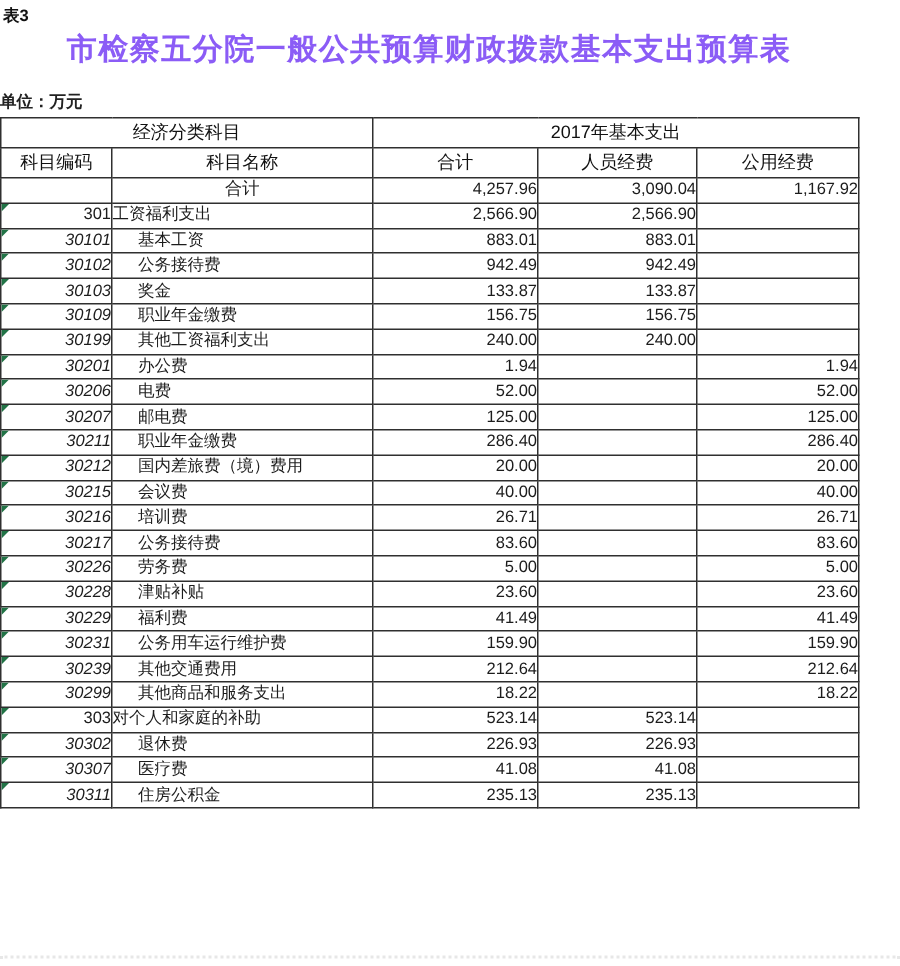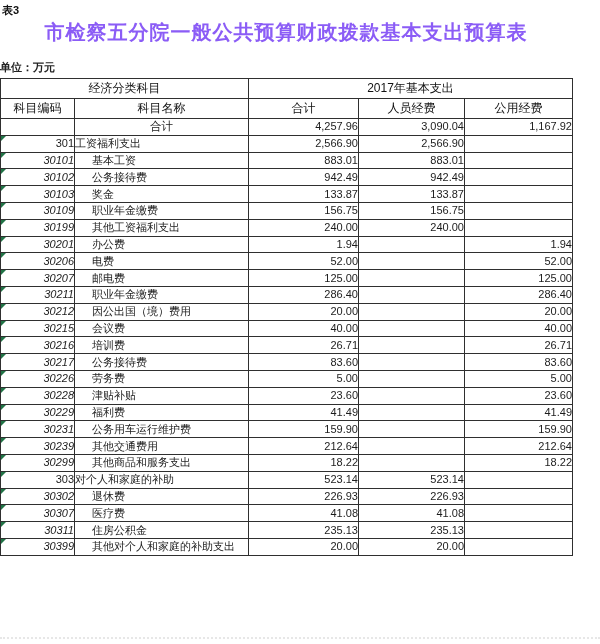--- a/index.html
+++ b/index.html
@@ -150,21 +150,21 @@
   </tr>
       <tr class="child">
     <td class="code">30211<span class="marker"></span></td>
     <td class="name">职业年金缴费</td>
     <td class="num">286.40</td>
     <td class="num"></td>
     <td class="num">286.40</td>
   </tr>
       <tr class="child">
     <td class="code">30212<span class="marker"></span></td>
-    <td class="name">因公出国（境）费用</td>
+    <td class="name">国内差旅费（境）费用</td>
     <td class="num">20.00</td>
     <td class="num"></td>
     <td class="num">20.00</td>
   </tr>
       <tr class="child">
     <td class="code">30215<span class="marker"></span></td>
     <td class="name">会议费</td>
     <td class="num">40.00</td>
     <td class="num"></td>
     <td class="num">40.00</td>
@@ -246,23 +246,16 @@
     <td class="num">41.08</td>
     <td class="num"></td>
   </tr>
       <tr class="child">
     <td class="code">30311<span class="marker"></span></td>
     <td class="name">住房公积金</td>
     <td class="num">235.13</td>
     <td class="num">235.13</td>
     <td class="num"></td>
   </tr>
-      <tr class="child">
-    <td class="code">30399<span class="marker"></span></td>
-    <td class="name">其他对个人和家庭的补助支出</td>
-    <td class="num">20.00</td>
-    <td class="num">20.00</td>
-    <td class="num"></td>
-  </tr>
     </tbody>
 </table>
 
 <div class="bottom-artifact"></div>
 
 </body></html>

